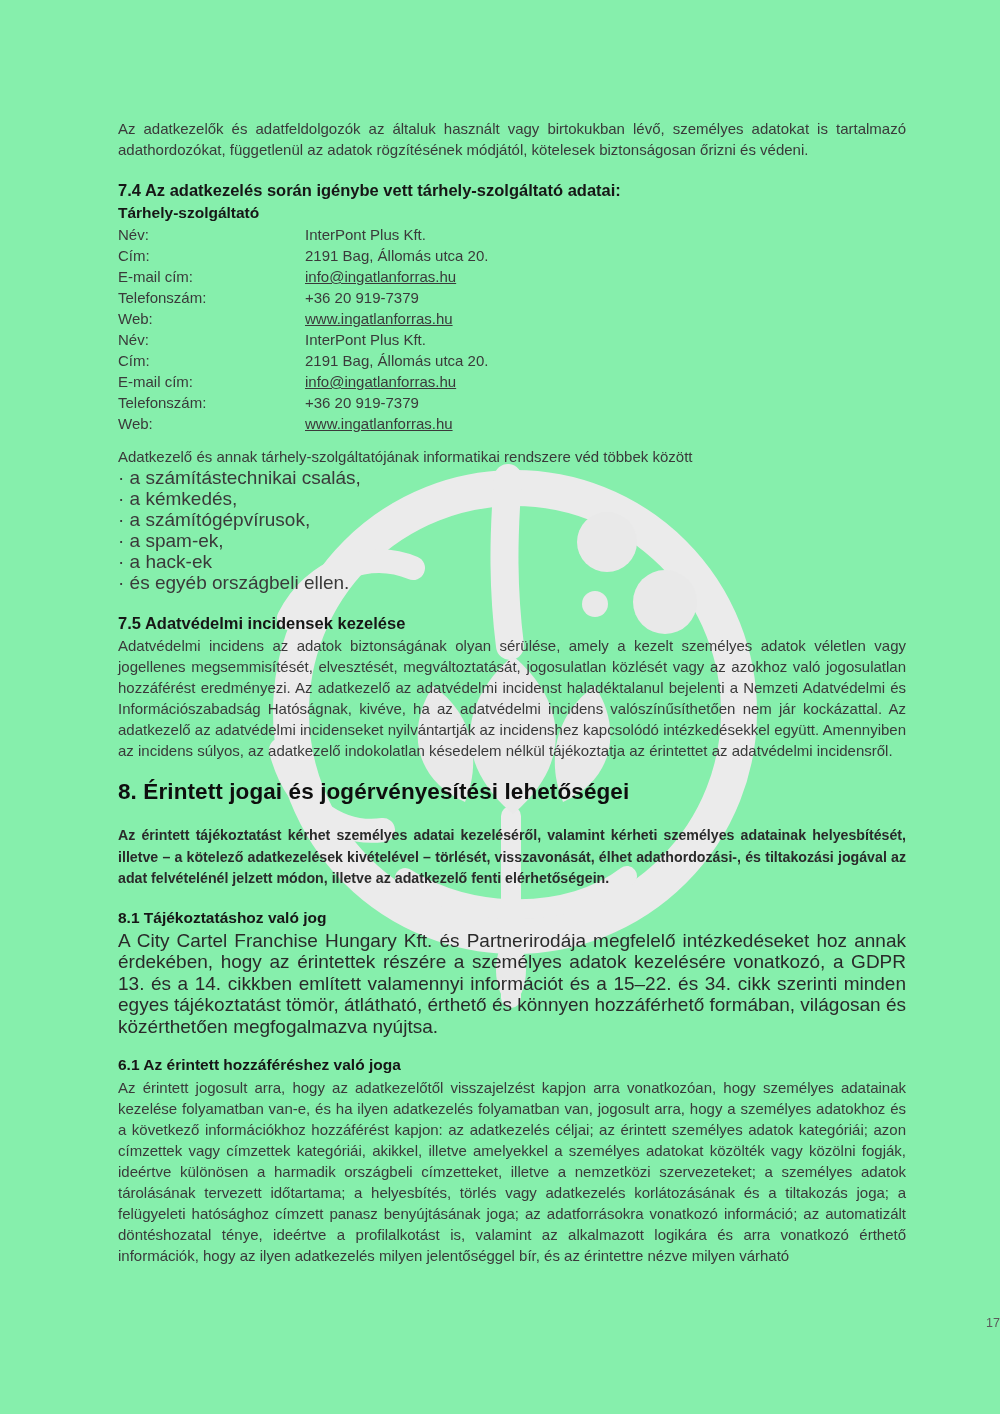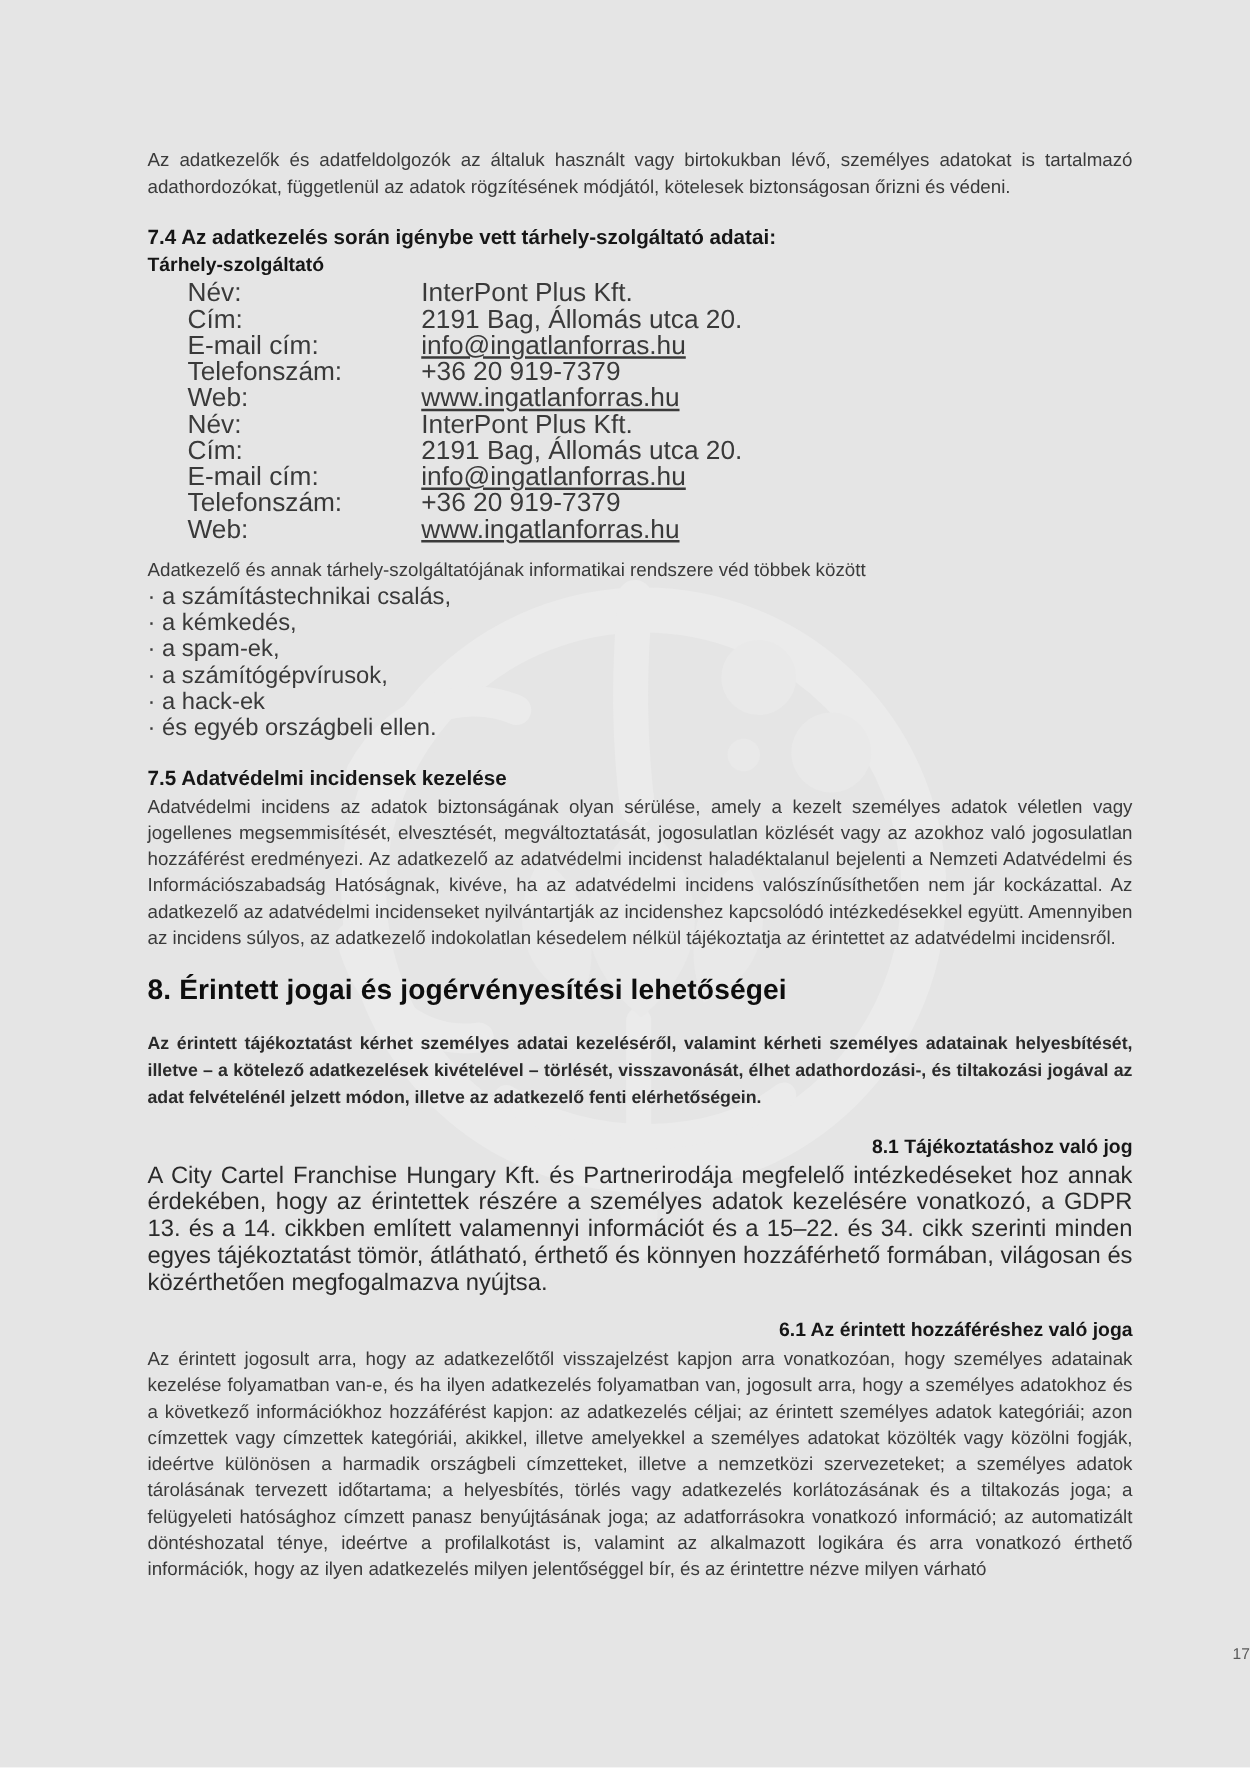--- a/index.html
+++ b/index.html
@@ -1,20 +1,20 @@
 <!DOCTYPE html>
 <html lang="hu"><head>
 <meta charset="utf-8">
 <style>
   html,body { margin:0; padding:0; background:#ffffff; }
   .page {
     position: relative;
     width: 1000px;
     height: 1414px;
-    background: #e5e5e5;
+    background: #86efac;
     font-family: "Liberation Sans", sans-serif;
     color: #3a3a3a;
     overflow: hidden;
   }
   .watermark {
     position: absolute;
     left: 255px;
     top: 450px;
     width: 530px;
     height: 570px;
@@ -42,21 +42,21 @@
     line-height: 22px;
   }
   h4.table-title {
     font-size: 15.5px;
     font-weight: bold;
     color: #161616;
     margin: 0 0 1px 0;
     line-height: 21px;
   }
   h4.table-title.second { margin-top: 14px; }
-  .kv-row { display: flex; font-size: 21px; line-height: 21px; margin-left: 32px; }
+  .kv-row { display: flex; font-size: 15px; line-height: 21px; }
   .kv-label { width: 187px; flex: none; }
   .kv-value { white-space: nowrap; }
   a.link { color: inherit; text-decoration: underline; cursor: pointer; }
   .protect-intro { margin-top: 12px !important; }
   p.bullet {
     font-size: 19px;
     line-height: 21px;
     margin: 0;
   }
   .s75-heading { margin-top: 12px; }
@@ -71,21 +71,20 @@
   p.body.alt {
     font-size: 14.2px;
     line-height: 21.5px;
     font-weight: 600;
     color: #2a2a2a;
     margin-top: 19px;
   }
   h3.section-heading.alt-h {
     font-size: 15.5px;
     margin-top: 17px;
-    text-align: right;
   }
   p.body.alt2 {
     font-size: 19px;
     line-height: 21.5px;
     font-weight: 400;
     color: #2a2a2a;
   }
   .page-number {
     position: absolute;
     left: 0;
@@ -172,22 +171,22 @@
       <div class="kv-row">
         <span class="kv-label">Web:</span>
         <a class="kv-value link">www.ingatlanforras.hu</a>
       </div>
     </div>
 
     <p class="body protect-intro">Adatkezelő és annak tárhely-szolgáltatójának informatikai rendszere véd többek között</p>
     <div class="bullets">
       <p class="bullet">· a számítástechnikai csalás,</p>
       <p class="bullet">· a kémkedés,</p>
+      <p class="bullet">· a számítógépvírusok,</p>
       <p class="bullet">· a spam-ek,</p>
-      <p class="bullet">· a számítógépvírusok,</p>
       <p class="bullet">· a hack-ek</p>
       <p class="bullet">· és egyéb országbeli ellen.</p>
     </div>
 
     <h3 class="section-heading s75-heading">7.5 Adatvédelmi incidensek kezelése</h3>
     <p class="body">Adatvédelmi incidens az adatok biztonságának olyan sérülése, amely a kezelt személyes adatok véletlen vagy jogellenes megsemmisítését, elvesztését, megváltoztatását, jogosulatlan közlését vagy az azokhoz való jogosulatlan hozzáférést eredményezi. Az adatkezelő az adatvédelmi incidenst haladéktalanul bejelenti a Nemzeti Adatvédelmi és Információszabadság Hatóságnak, kivéve, ha az adatvédelmi incidens valószínűsíthetően nem jár kockázattal. Az adatkezelő az adatvédelmi incidenseket nyilvántartják az incidenshez kapcsolódó intézkedésekkel együtt. Amennyiben az incidens súlyos, az adatkezelő indokolatlan késedelem nélkül tájékoztatja az érintettet az adatvédelmi incidensről.</p>
 
     <h2 class="big-heading">8. Érintett jogai és jogérvényesítési lehetőségei</h2>
     <p class="body alt">Az érintett tájékoztatást kérhet személyes adatai kezeléséről, valamint kérheti személyes adatainak helyesbítését, illetve – a kötelező adatkezelések kivételével – törlését, visszavonását, élhet adathordozási-, és tiltakozási jogával az adat felvételénél jelzett módon, illetve az adatkezelő fenti elérhetőségein.</p>
 

